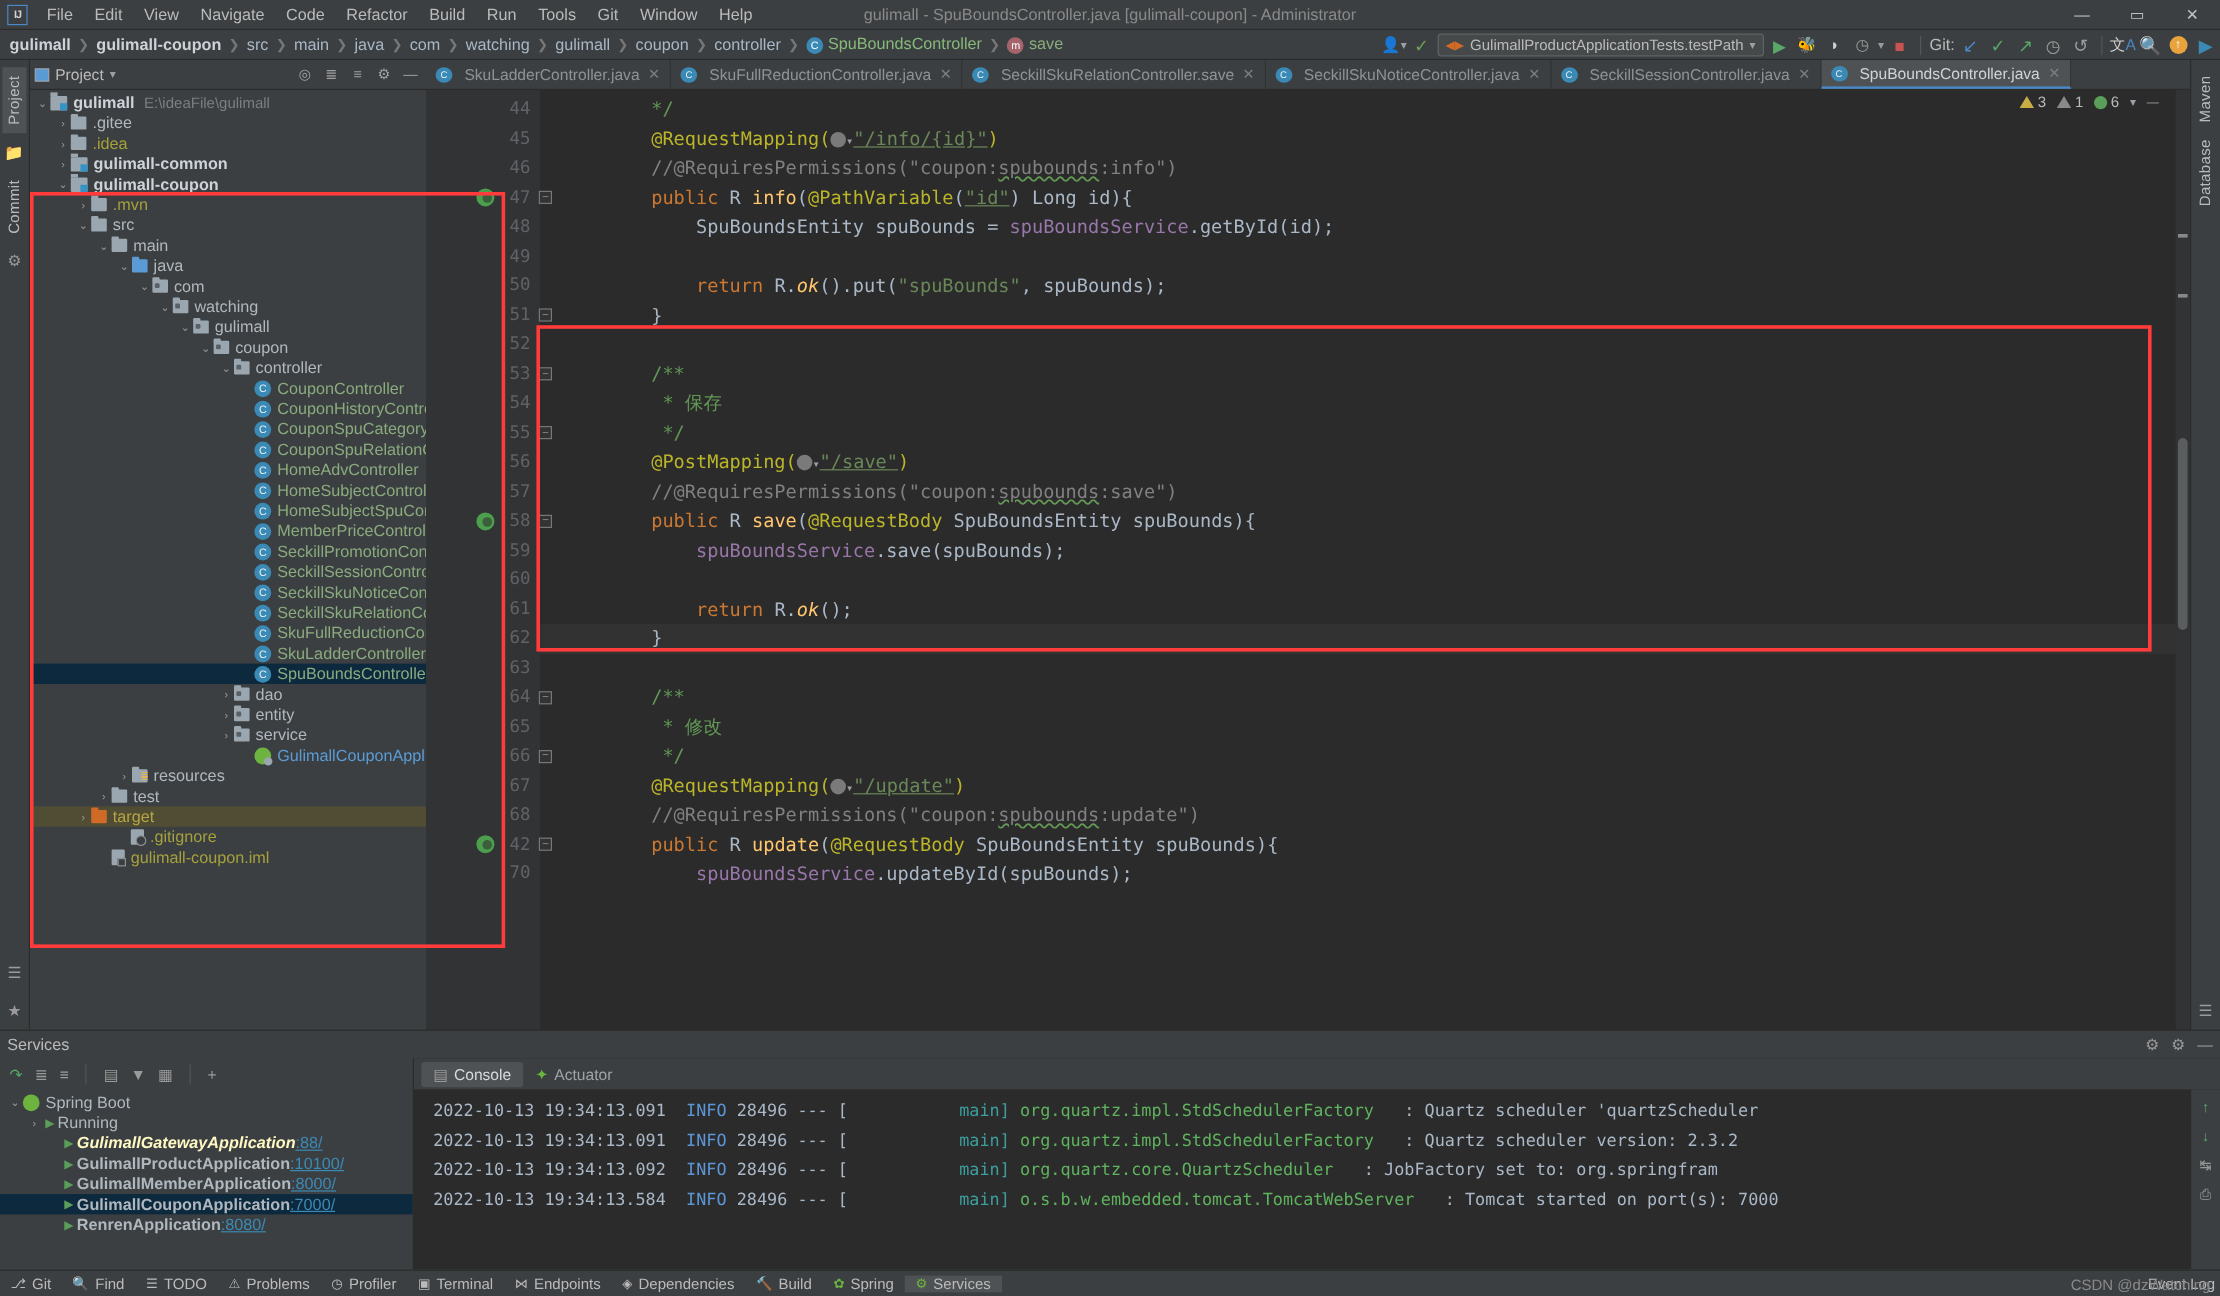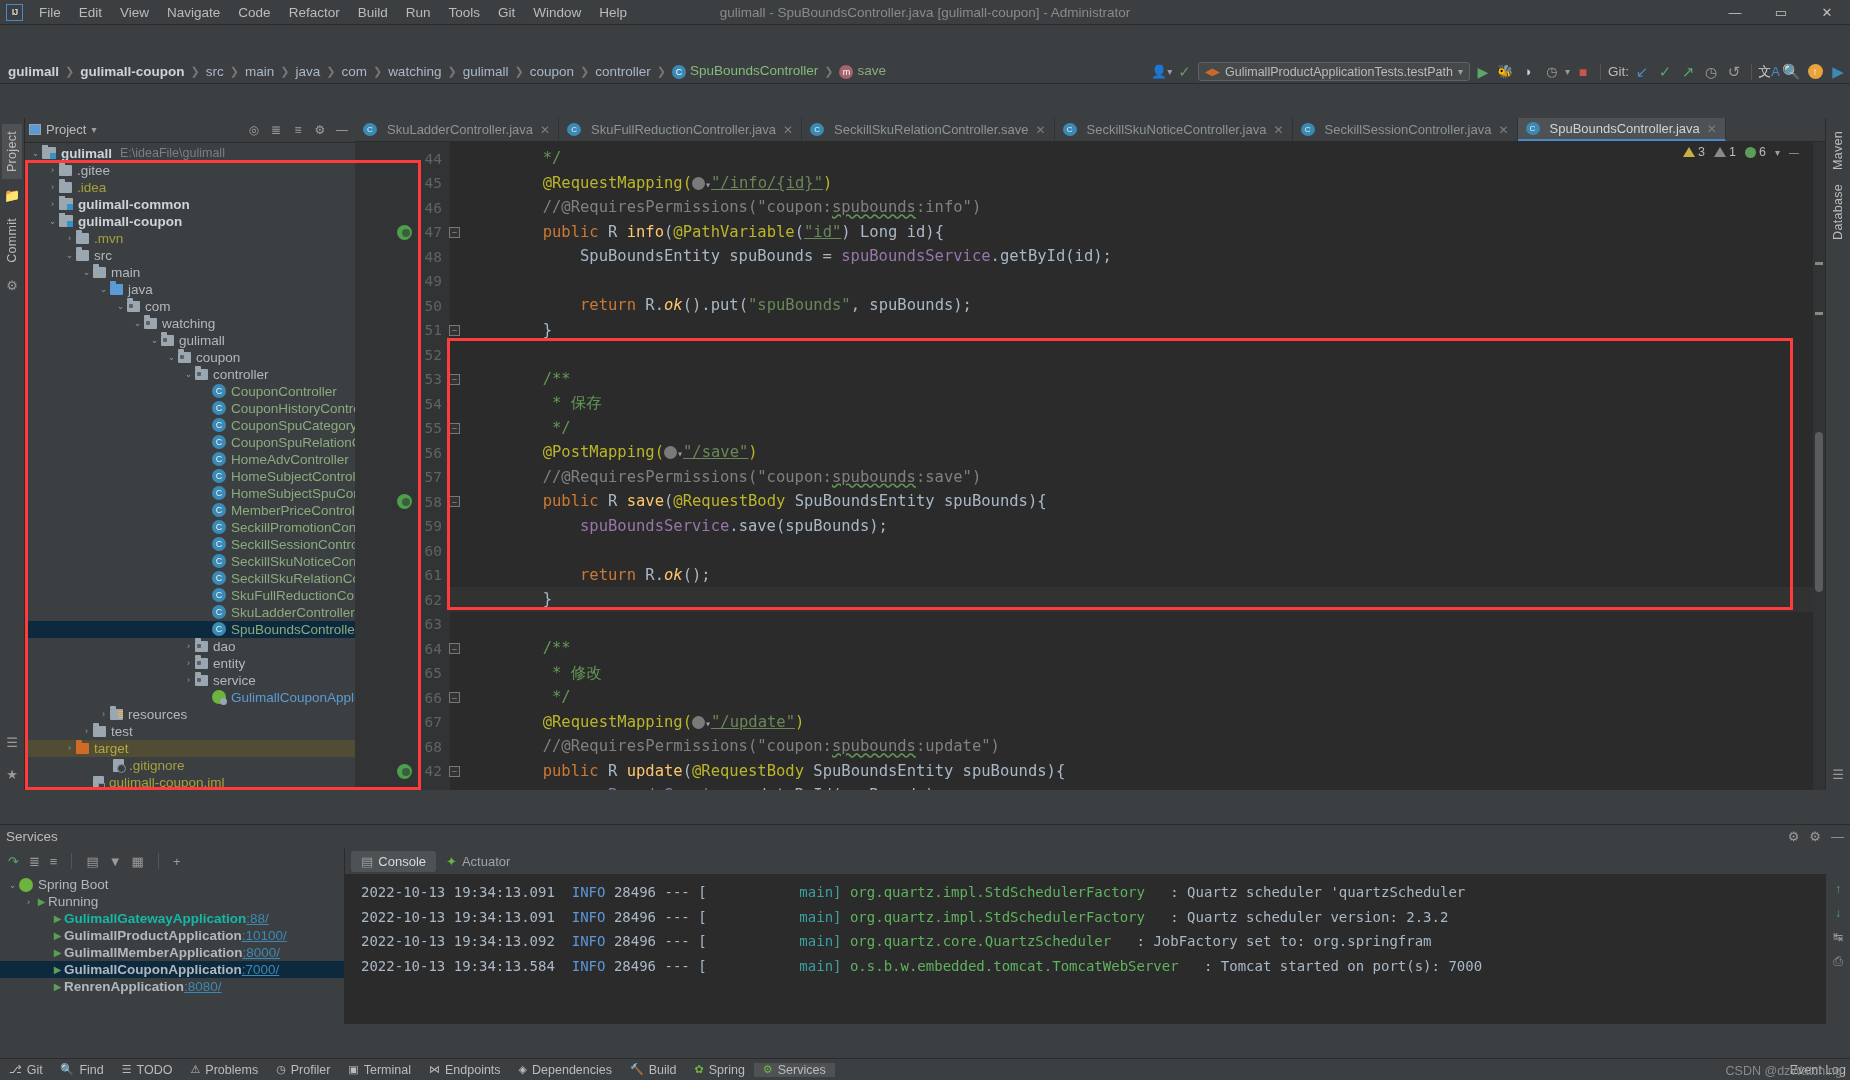--- a/index.html
+++ b/index.html
@@ -4,21 +4,21 @@
 <style>
   * { box-sizing: border-box; margin:0; padding:0; }
   html,body { width:1850px; height:1080px; overflow:hidden; }
   body {
     background:#3c3f41;
     font-family:"Liberation Sans", sans-serif;
     font-size:13.5px;
     color:#bbbbbb;
     -webkit-font-smoothing: antialiased;
   }
-  .ide { position:relative; width:1850px; height:1080px; display:flex; flex-direction:column;gap:34px; }
+  .ide { position:relative; width:1850px; height:1080px; display:flex; flex-direction:column; }
 
   
   .titlebar {
     height:25px; background:#3c3f41; display:flex; align-items:center;
     border-bottom:1px solid #2b2b2b; flex:0 0 25px; position:relative;
   }
   .ij-logo {
     width:17px;height:17px;margin:0 7px 0 6px;border:1px solid #4a88c7;background:#3c3f41;
     display:flex;align-items:center;justify-content:center;font-size:9px;color:#d2d2d2;font-weight:bold;
     letter-spacing:-1px;
@@ -466,21 +466,21 @@
           <div class="row" style="padding-left: 55px;">
             <span class="arrow">›</span>
             <span class="folder"></span>
             <span class="lbl ">test</span>
           </div>
           <div class="row hl" style="padding-left: 38px;">
             <span class="arrow">›</span>
             <span class="folder orange"></span>
             <span class="lbl yellow">target</span>
           </div>
-          <div class="row" style="padding-left: 75px;">
+          <div class="row" style="padding-left: 55px; margin-left: 16px;">
             <span class="arrow"></span>
             <span class="fileico ign"></span>
             <span class="lbl olive">.gitignore</span>
           </div>
           <div class="row" style="padding-left: 55px;">
             <span class="arrow"></span>
             <span class="fileico iml"></span>
             <span class="lbl olive">gulimall-coupon.iml</span>
           </div>
         </div>
@@ -682,21 +682,21 @@
               <span class="lbl">Spring Boot</span>
             </div>
             <div class="srow" style="padding-left: 22px;">
               <span class="arrow">›</span>
               <span class="play">▶</span>
               <span class="lbl">Running</span>
             </div>
             <div class="srow" style="padding-left: 38px;">
               <span class="arrow"></span>
               <span class="leafp">▶</span>
-              <span class="lbl" style="color: #14b8a6; font-weight: bold;">GulimallGatewayApplication</span>
+              <span class="lbl" style="color: #fef9c3; font-weight: bold; font-style: italic;">GulimallGatewayApplication</span>
               <span class="port">:88/</span>
             </div>
             <div class="srow" style="padding-left: 38px;">
               <span class="arrow"></span>
               <span class="leafp">▶</span>
               <span class="lbl" style="color: rgb(176, 184, 191); font-weight: bold;">GulimallProductApplication</span>
               <span class="port">:10100/</span>
             </div>
             <div class="srow" style="padding-left: 38px;">
               <span class="arrow"></span>

